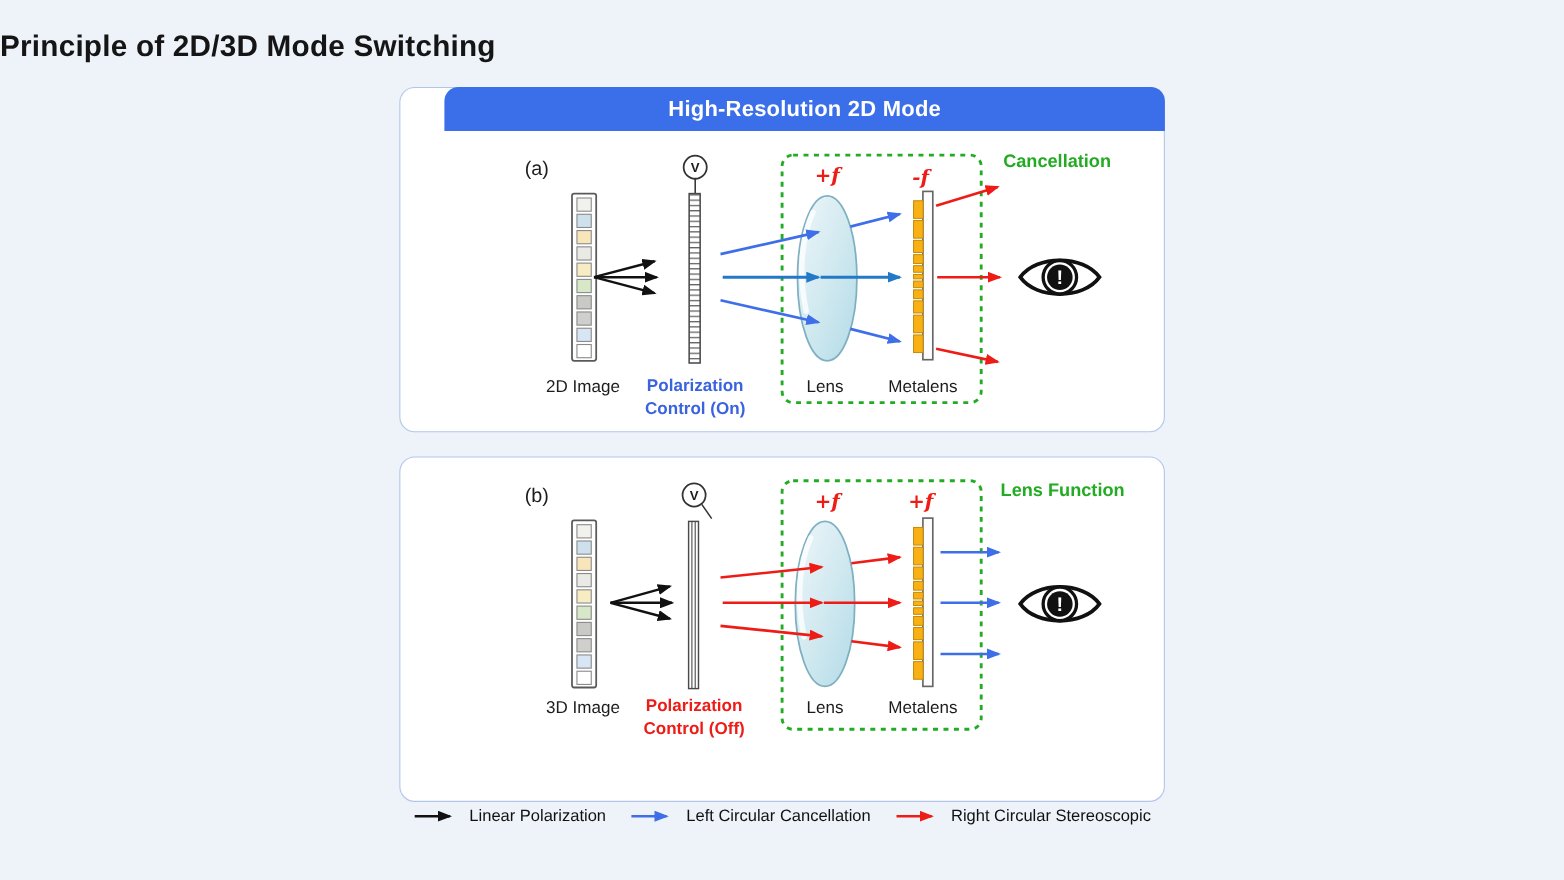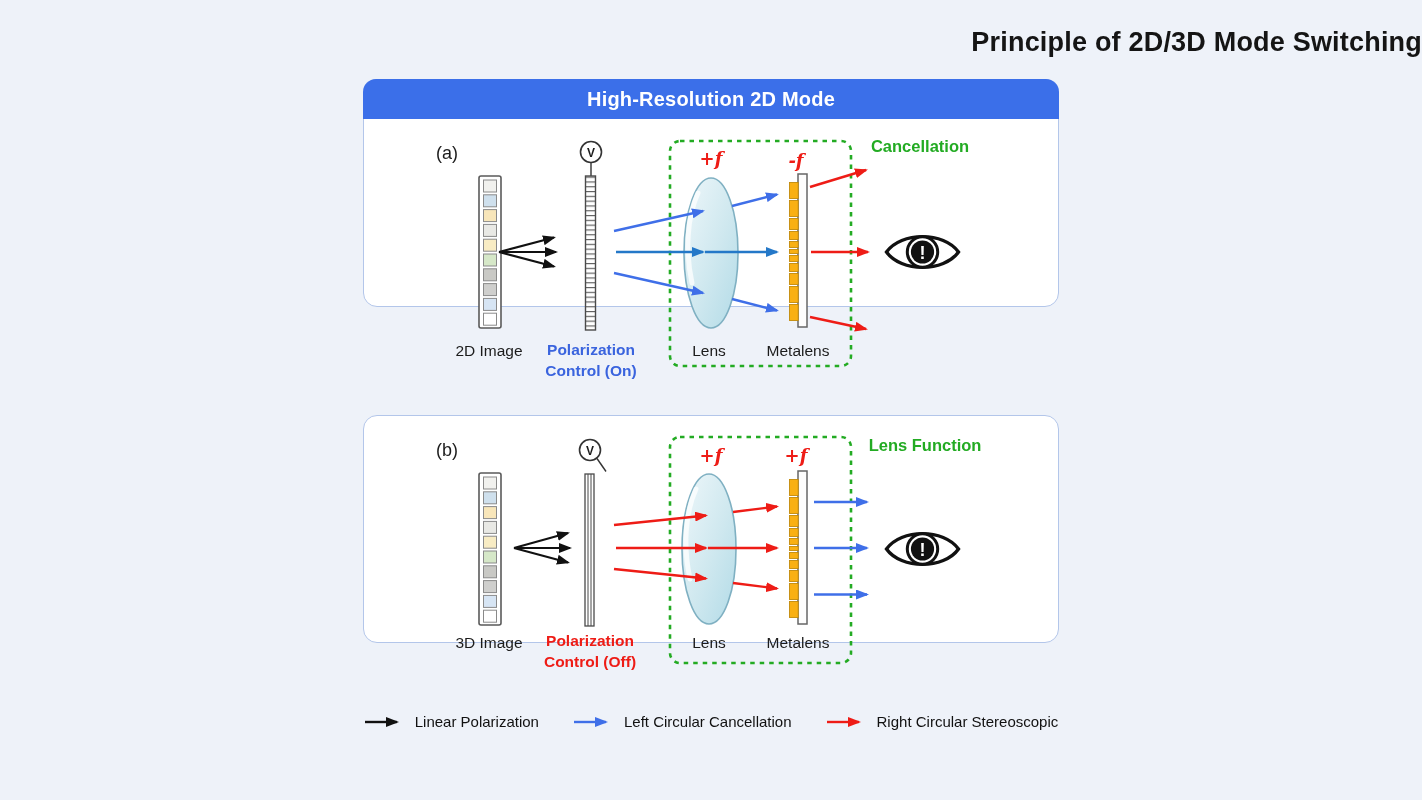--- a/index.html
+++ b/index.html
@@ -1,33 +1,33 @@
 <!DOCTYPE html>
 <html><head>
 <meta charset="utf-8">
 <style>
   html,body{margin:0;padding:0;}
   body{font-family:"Liberation Sans",sans-serif;background:#eef2f9;}
   .stage{position:relative;width:1422px;height:800px;background:#eef2f9;overflow:hidden;}
-  .page-title{position:absolute;top:27px;left:0;right:0;margin:0;text-align:right;
+  .page-title{position:absolute;top:27px;left:0;right:0;margin:0;text-align:left;
     font-size:27px;font-weight:600;color:#151515;letter-spacing:.2px;}
-  .panel{position:absolute;left:363px;width:696px;height:228px;background:#fff;
-    border:1px solid #b3c6ea;border-radius:14px;box-sizing:border-box;}
+  .panel{position:absolute;left:363px;width:696px;height:314px;background:#fff;
+    border:1px solid #b3c6ea;border-radius:14px;box-sizing:border-box;padding-left:41px;}
   .panel-header{height:40px;margin:-1px -1px 0 -1px;background:#3b6fe9;border-radius:13px 13px 0 0;
     display:flex;align-items:center;justify-content:center;color:#fff;font-size:20px;font-weight:600;letter-spacing:.2px;}
   .panel-body{position:relative;width:694px;height:272px;}
   .panel-body svg{position:absolute;top:0;left:0;font-family:"Liberation Sans",sans-serif;}
   .tag{font-size:18px;fill:#1c1c1c;}
   .lbl{font-size:15.5px;fill:#1c1c1c;}
   .pol{font-size:15.5px;font-weight:bold;}
   .focal{font-family:"DejaVu Serif",serif;font-style:italic;font-weight:bold;font-size:18px;}
   .result{font-size:16.5px;font-weight:bold;}
   .vtext{font-size:12px;font-weight:bold;fill:#1c1c1c;}
-  .legend{position:absolute;top:713px;left:0;right:0;display:flex;justify-content:center;
-    align-items:center;gap:34px;}
+  .legend{position:absolute;top:733px;left:0;right:0;display:flex;justify-content:center;
+    align-items:center;gap:22px;}
   .legend-item{display:flex;align-items:center;gap:7px;font-size:15px;color:#111;}
 </style>
 </head>
 <body>
 
 <div class="stage">
 
   <h1 class="page-title">Principle of 2D/3D Mode Switching</h1>
 
   <section class="panel" style="top:79px">

